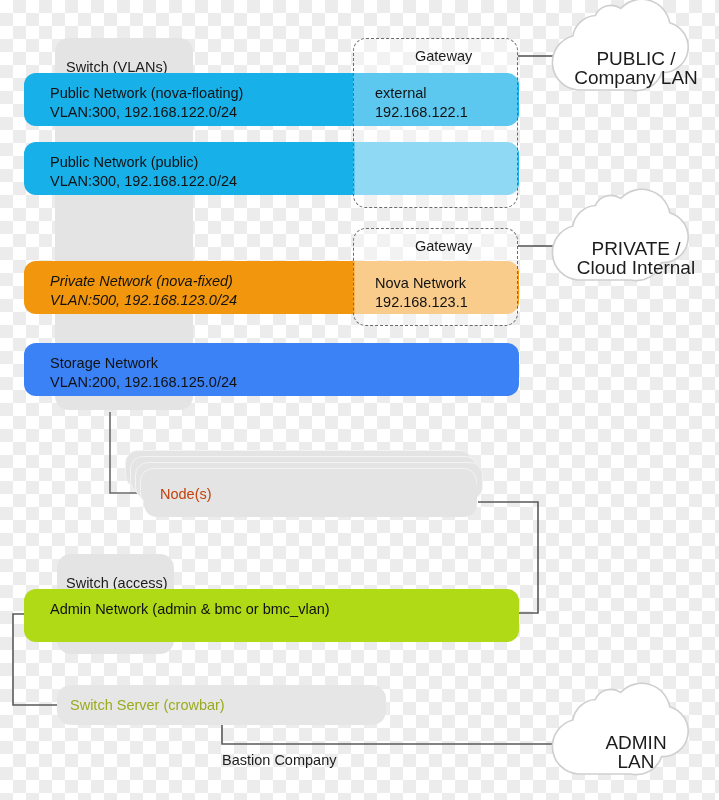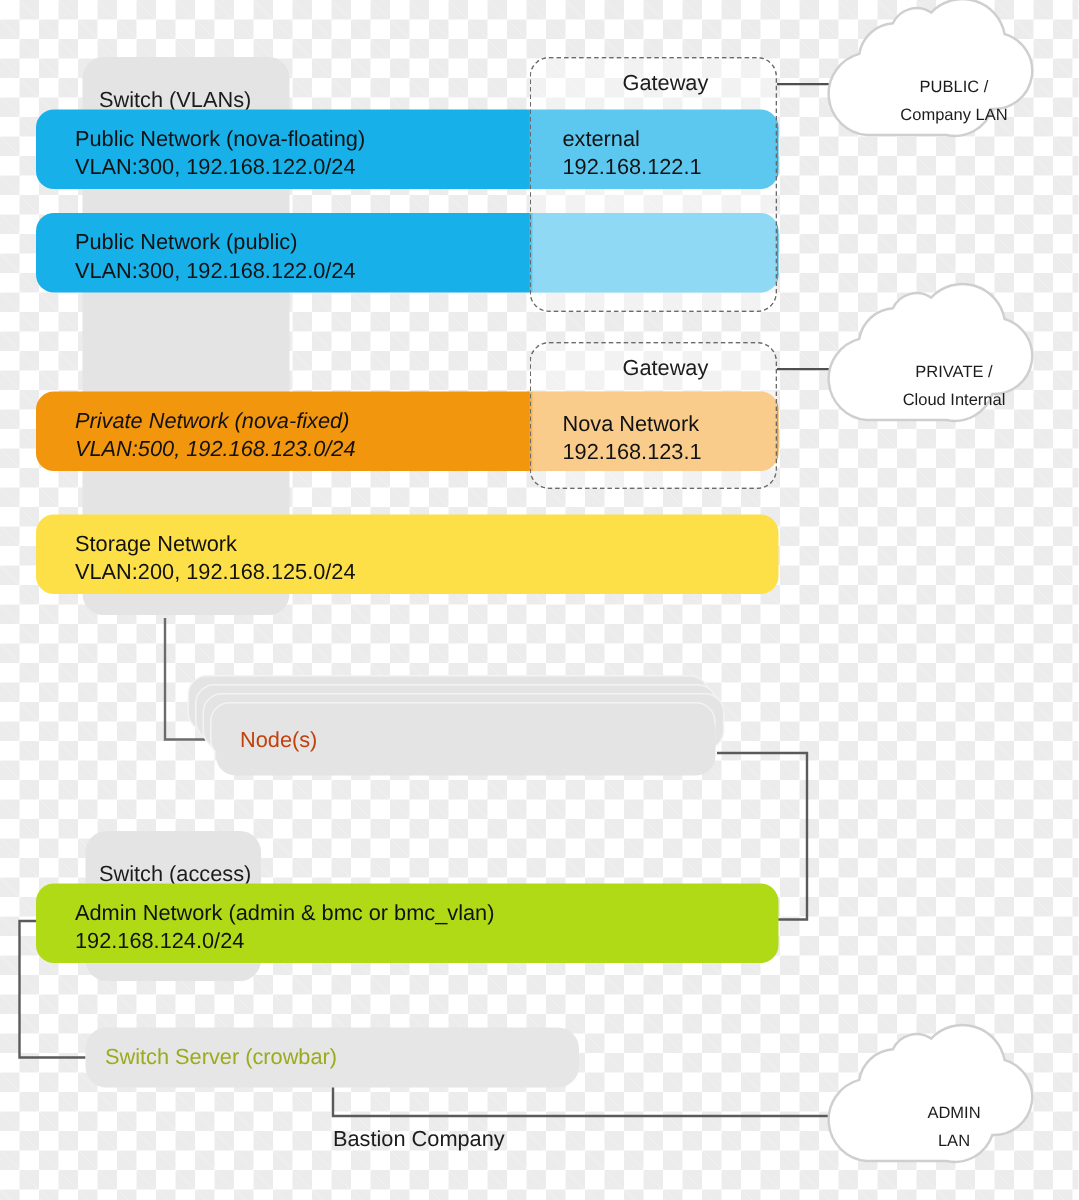--- a/index.html
+++ b/index.html
@@ -38,21 +38,21 @@
     color:#121212;
     font-size:14.5px;
     line-height:19px;
     box-sizing:border-box;
   }
   .netbar .l1{display:block;}
   .netbar .l2{display:block;}
 
   .bar-blue{background:#17b0e8;}
   .bar-orange{background:#f2960d;}
-  .bar-yellow{background:#fde047;}
+  .bar-yellow{background:#3b82f6;}
   .bar-green{background:#b0da16;}
 
   
   .gateway{
     border:1.6px dashed #6a6a6a;
     border-radius:13px;
     background:rgba(255,255,255,0.30);
   }
   .gw-title{
     position:absolute;
@@ -105,21 +105,21 @@
   }
 
   svg.overlay{
     position:absolute;left:0;top:0;
     width:719px;height:800px;
     pointer-events:none;
   }
   .cloud-text{
     position:absolute;
     text-align:center;
-    font-size:11px;
+    font-size:19px;
     line-height:19px;
     color:#1c1c1c;
   }
 </style>
 </head>
 <body>
 
 <div id="stage">
 
   <svg class="overlay" viewBox="0 0 719 800" xmlns="http://www.w3.org/2000/svg">
@@ -214,21 +214,20 @@
   <div class="abs node-layer" style="left:135px;top:462px;width:348px;height:38px;"></div>
   <div class="abs node-layer" style="left:140px;top:468px;width:337px;height:38px;"></div>
   <div class="abs node-main" style="left:144px;top:474px;width:333px;height:43px;"></div>
   <div class="node-label" style="left:160px;top:486px;">Node(s)</div>
 
   <div class="abs switch-box" style="left:57px;top:554px;width:117px;height:100px;"></div>
   <div class="switch-label" style="left:66px;top:563px;">Switch (access)</div>
 
   <div class="abs netbar bar-green" style="left:24px;top:589px;width:495px;height:53px;">
     <span class="l1">Admin Network (admin &amp; bmc or bmc_vlan)</span>
-    <span class="l2">192.168.124.0/24</span>
   </div>
 
   <div class="abs srv-box" style="left:57px;top:685px;width:329px;height:40px;"></div>
   <div class="srv-label" style="left:70px;top:697px;">Switch Server (crowbar)</div>
 
   <div class="plain-label" style="left:222px;top:752px;">Bastion Company</div>
 
 </div>
 
 </body></html>

